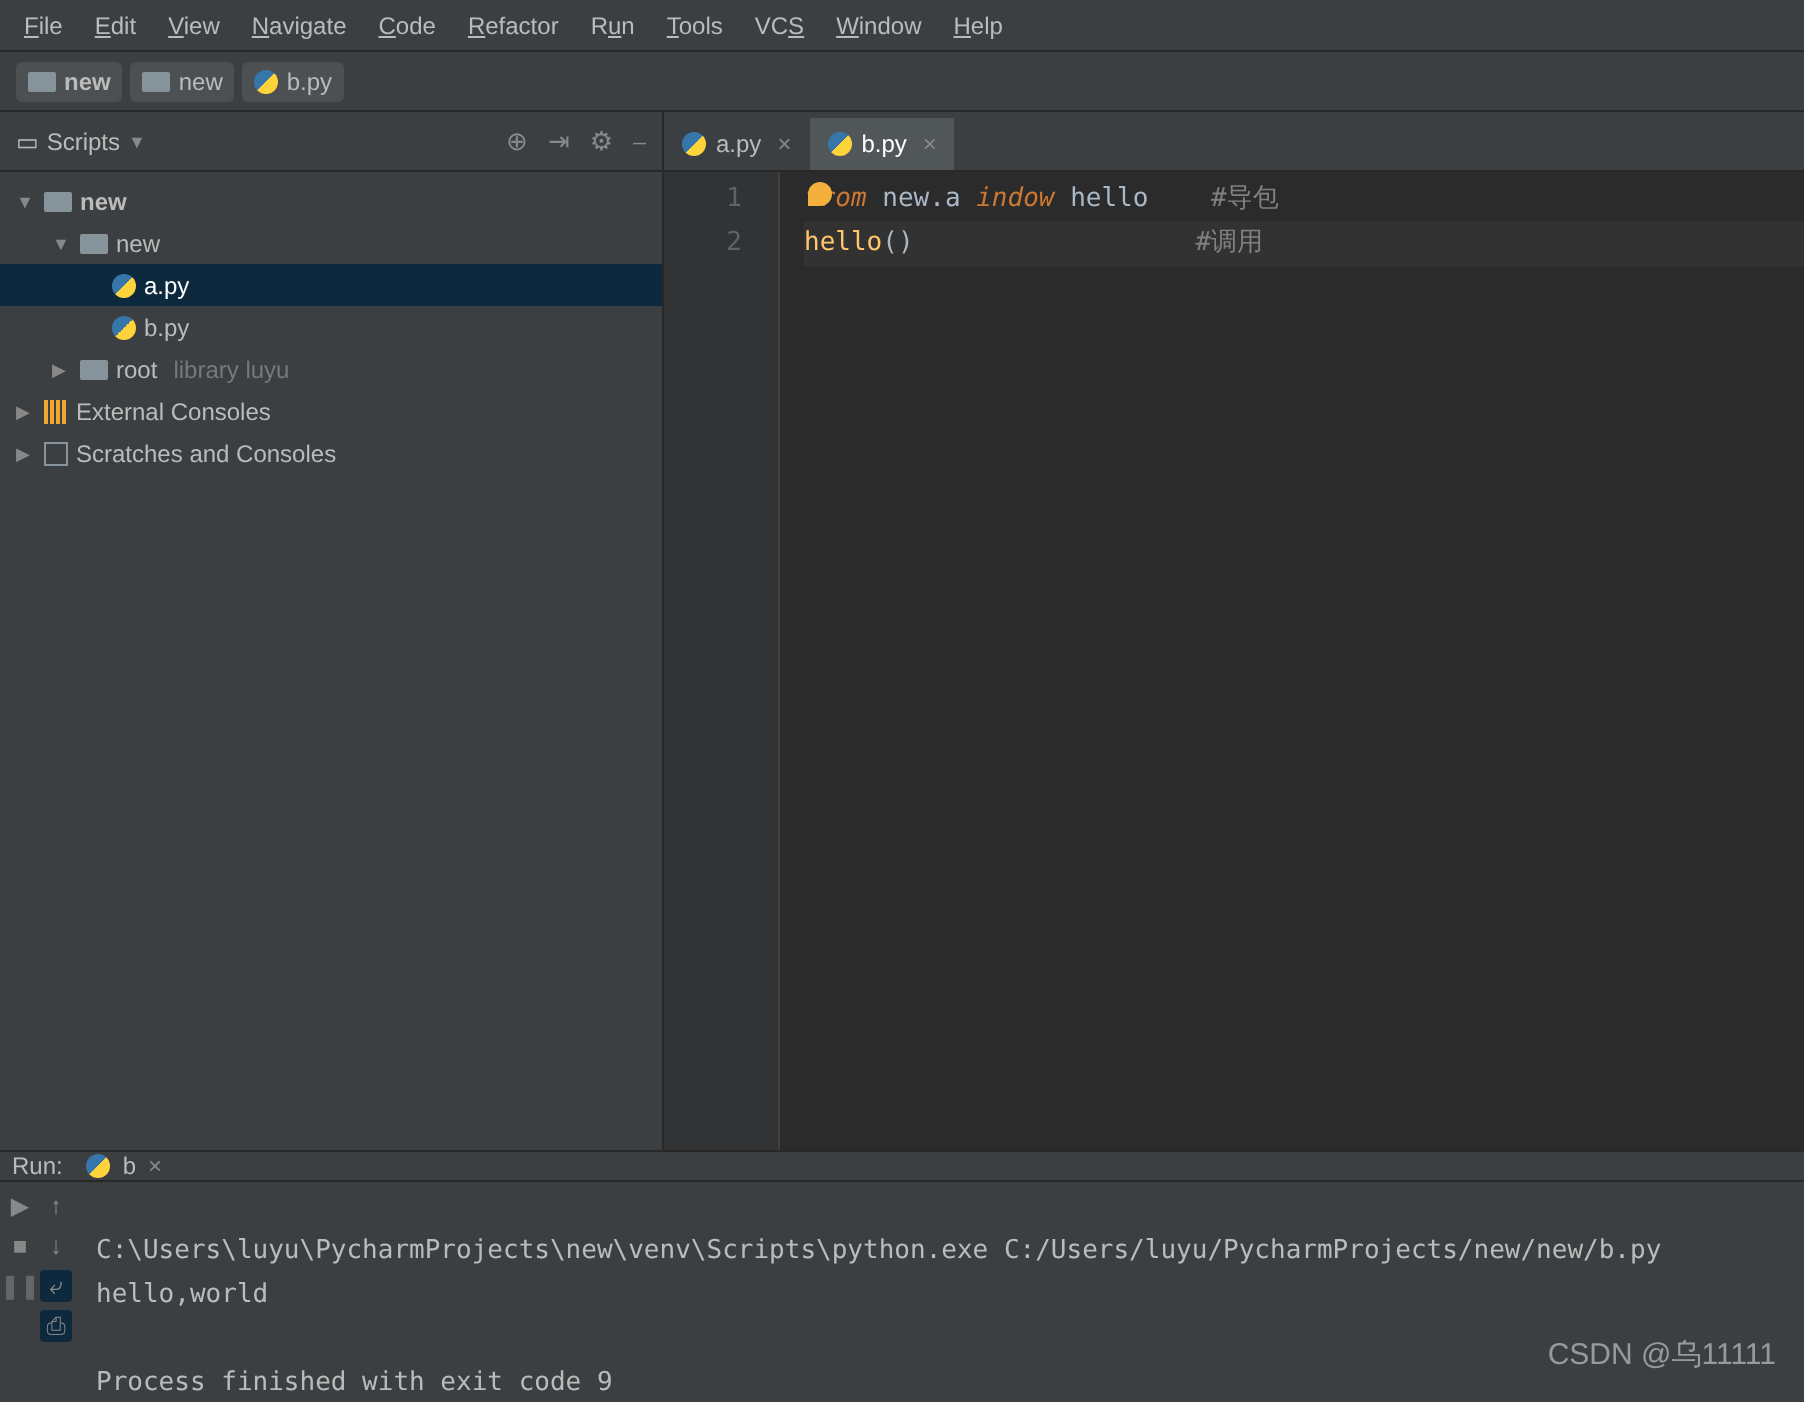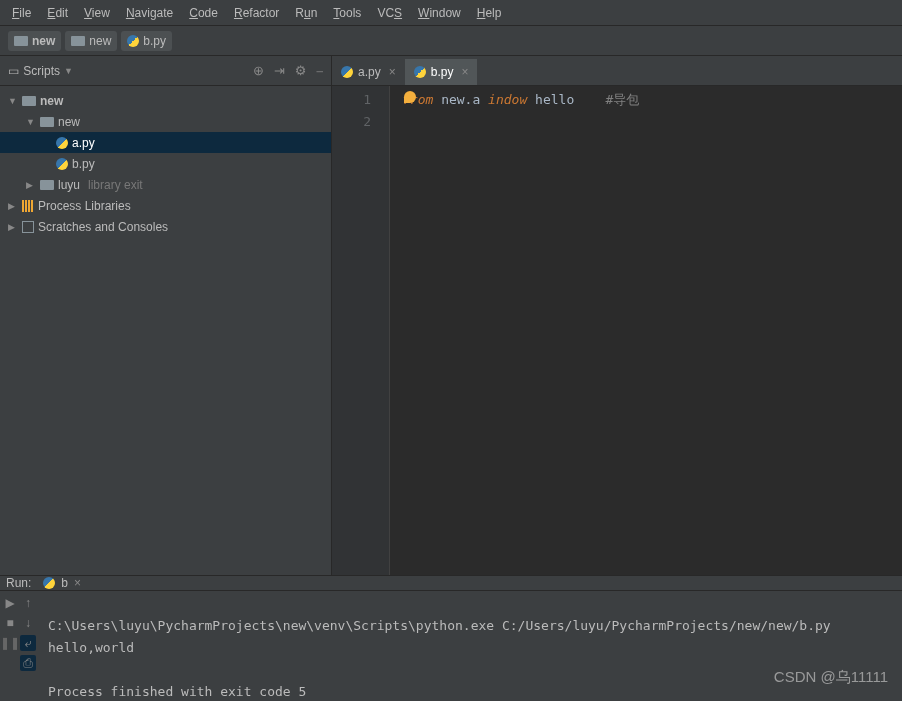--- a/index.html
+++ b/index.html
@@ -120,32 +120,32 @@
           <span class="py-icon"></span>
           <span>a.py</span>
         </div>
       <div class="tree-row" style="padding-left:56px">
           <span class="py-icon run"></span>
           <span>b.py</span>
         </div>
       <div class="tree-row" style="padding-left:26px">
           <span class="arrow">▶</span>
           <span class="folder-icon"></span>
-          <span>luyu</span>
-          <span class="path">library exit</span>
+          <span>root</span>
+          <span class="path">library luyu</span>
         </div>
       <div class="tree-row" style="padding-left:8px">
           <span class="arrow">▶</span>
           <span class="lib-icon">
             <i></i>
             <i></i>
             <i></i>
             <i></i>
           </span>
-          <span>Process Libraries</span>
+          <span>External Consoles</span>
         </div>
       <div class="tree-row" style="padding-left:8px">
           <span class="arrow">▶</span>
           <span class="scratch-icon"></span>
           <span>Scratches and Consoles</span>
         </div>
     </div>
   </div>
 
   <div class="editor">
@@ -162,20 +162,21 @@
         </div>
     </div>
     <div class="code-area">
       <div class="gutter">
         <div>1</div>
         <div>2</div>
       </div>
       <div class="code">
         <div class="bulb"></div>
         <div class="line"><span class="kw">from</span><span class="id"> new.a </span><span class="kw">indow</span><span class="id"> hello</span>    <span class="cm">#导包</span></div>
+        <div class="line hl-line"><span class="fn">hello</span><span class="id">()</span>                  <span class="cm">#调用</span></div>
       </div>
     </div>
   </div>
 </div>
 
 <div class="run-panel">
   <div class="run-head">
     <span>Run:</span>
     <span class="py-icon run" style="margin-left:6px"></span>
     <span>b</span>
@@ -194,18 +195,18 @@
           <div>↓</div>
           <div class="tool-btn sel">⤶</div>
           <div class="tool-btn sel">⎙</div>
         </div>
       </div>
     </div>
     <div class="console">
 <span>C:\Users\luyu\PycharmProjects\new\venv\Scripts\python.exe C:/Users/luyu/PycharmProjects/new/new/b.py</span>
 <span>hello,world</span>
 <span></span>
-<span>Process finished with exit code 5</span>
+<span>Process finished with exit code 9</span>
     </div>
   </div>
 </div>
 
 <div class="watermark">CSDN @乌11111</div>
 
 </body></html>

